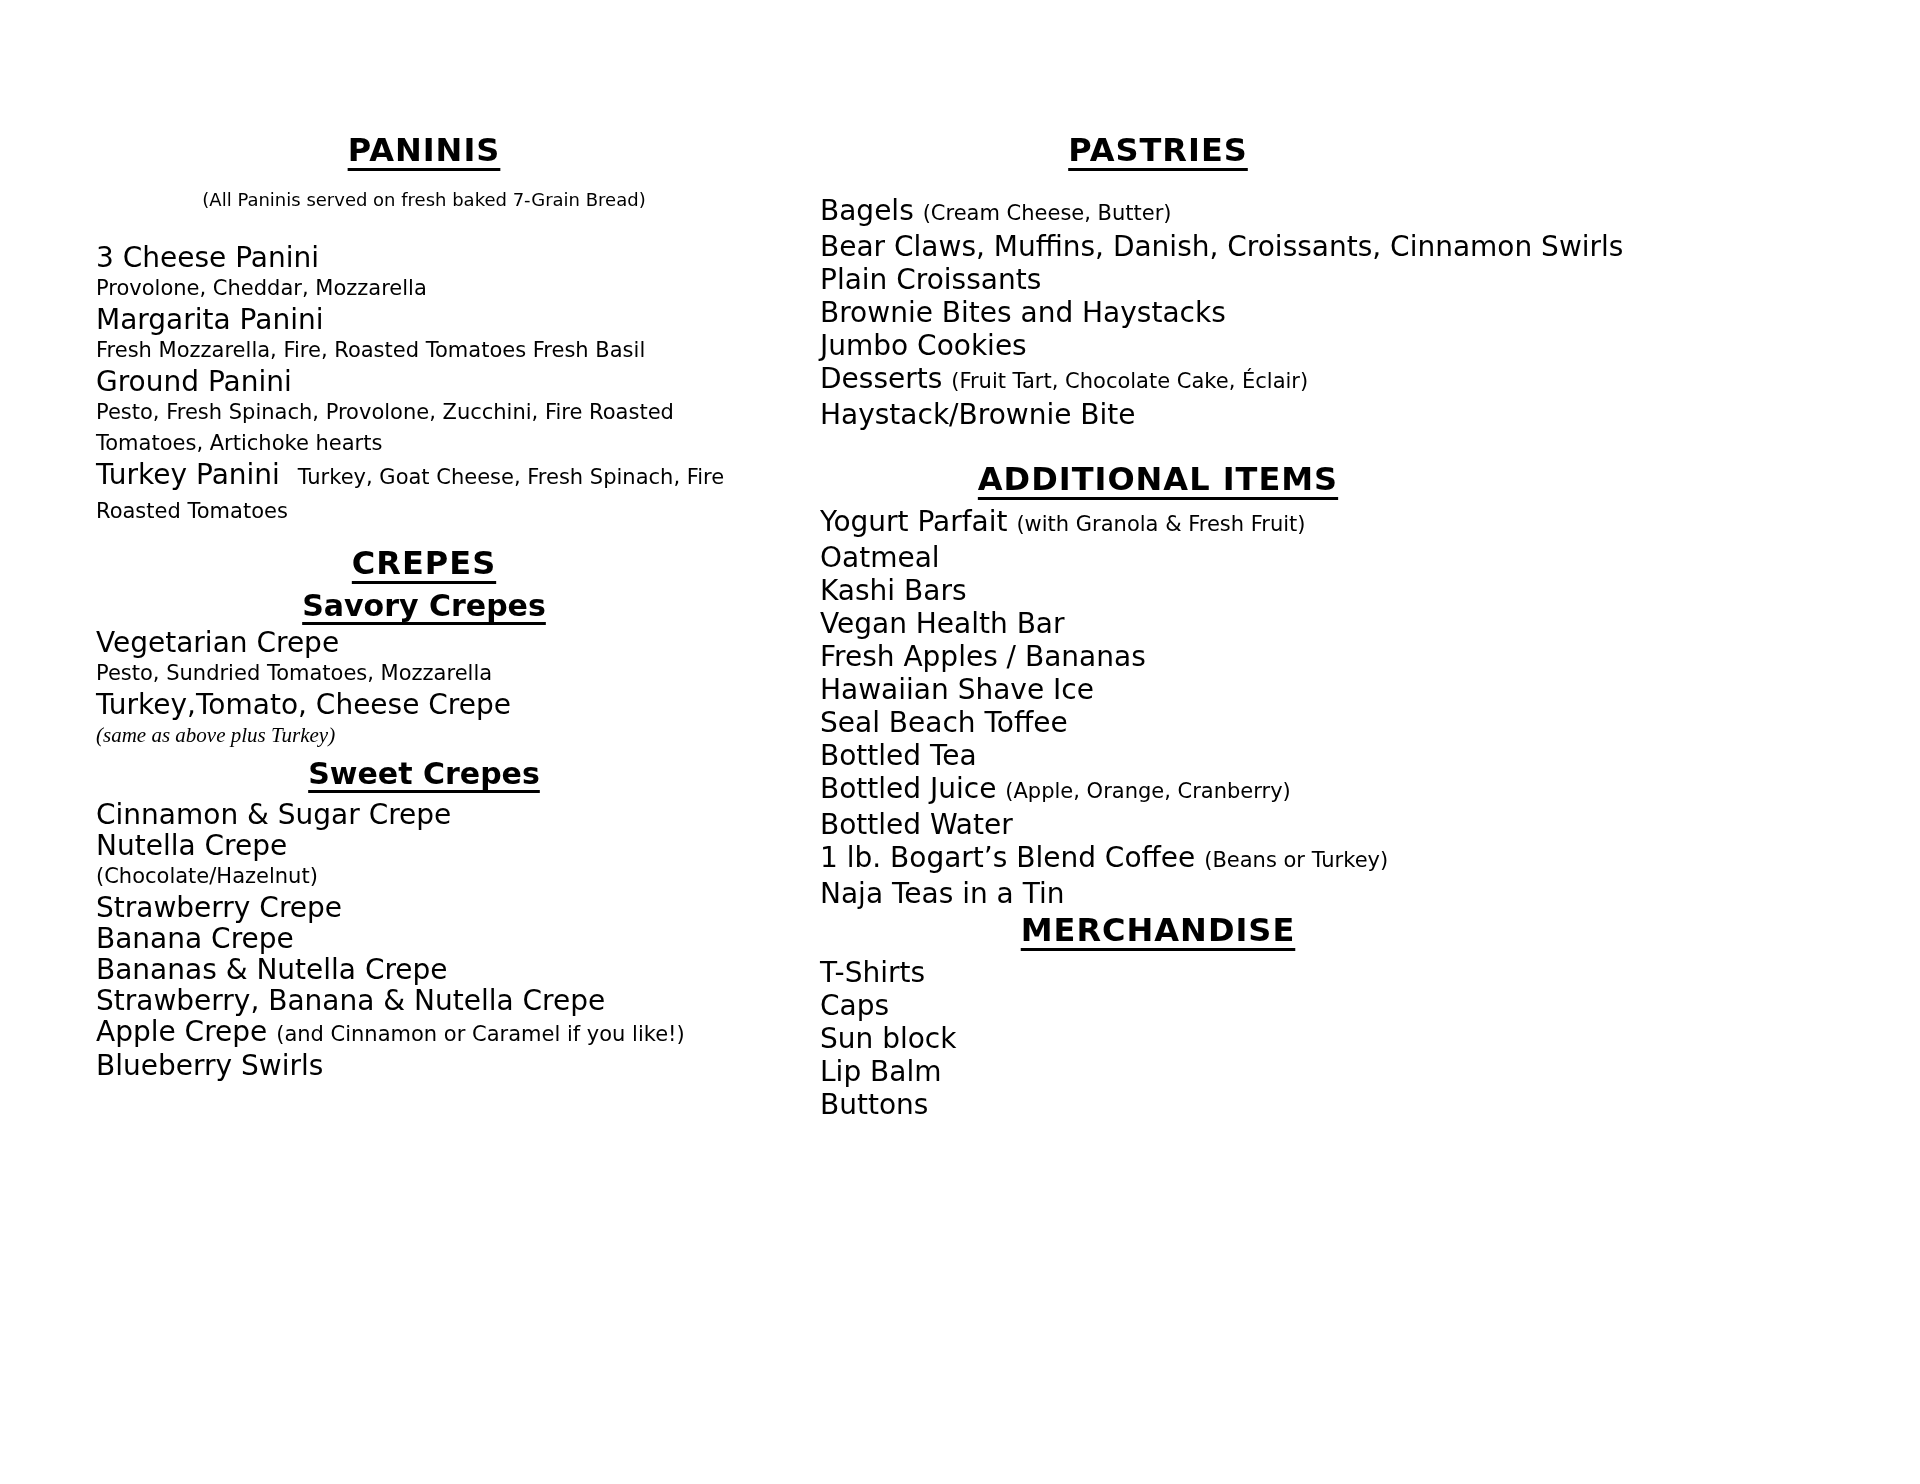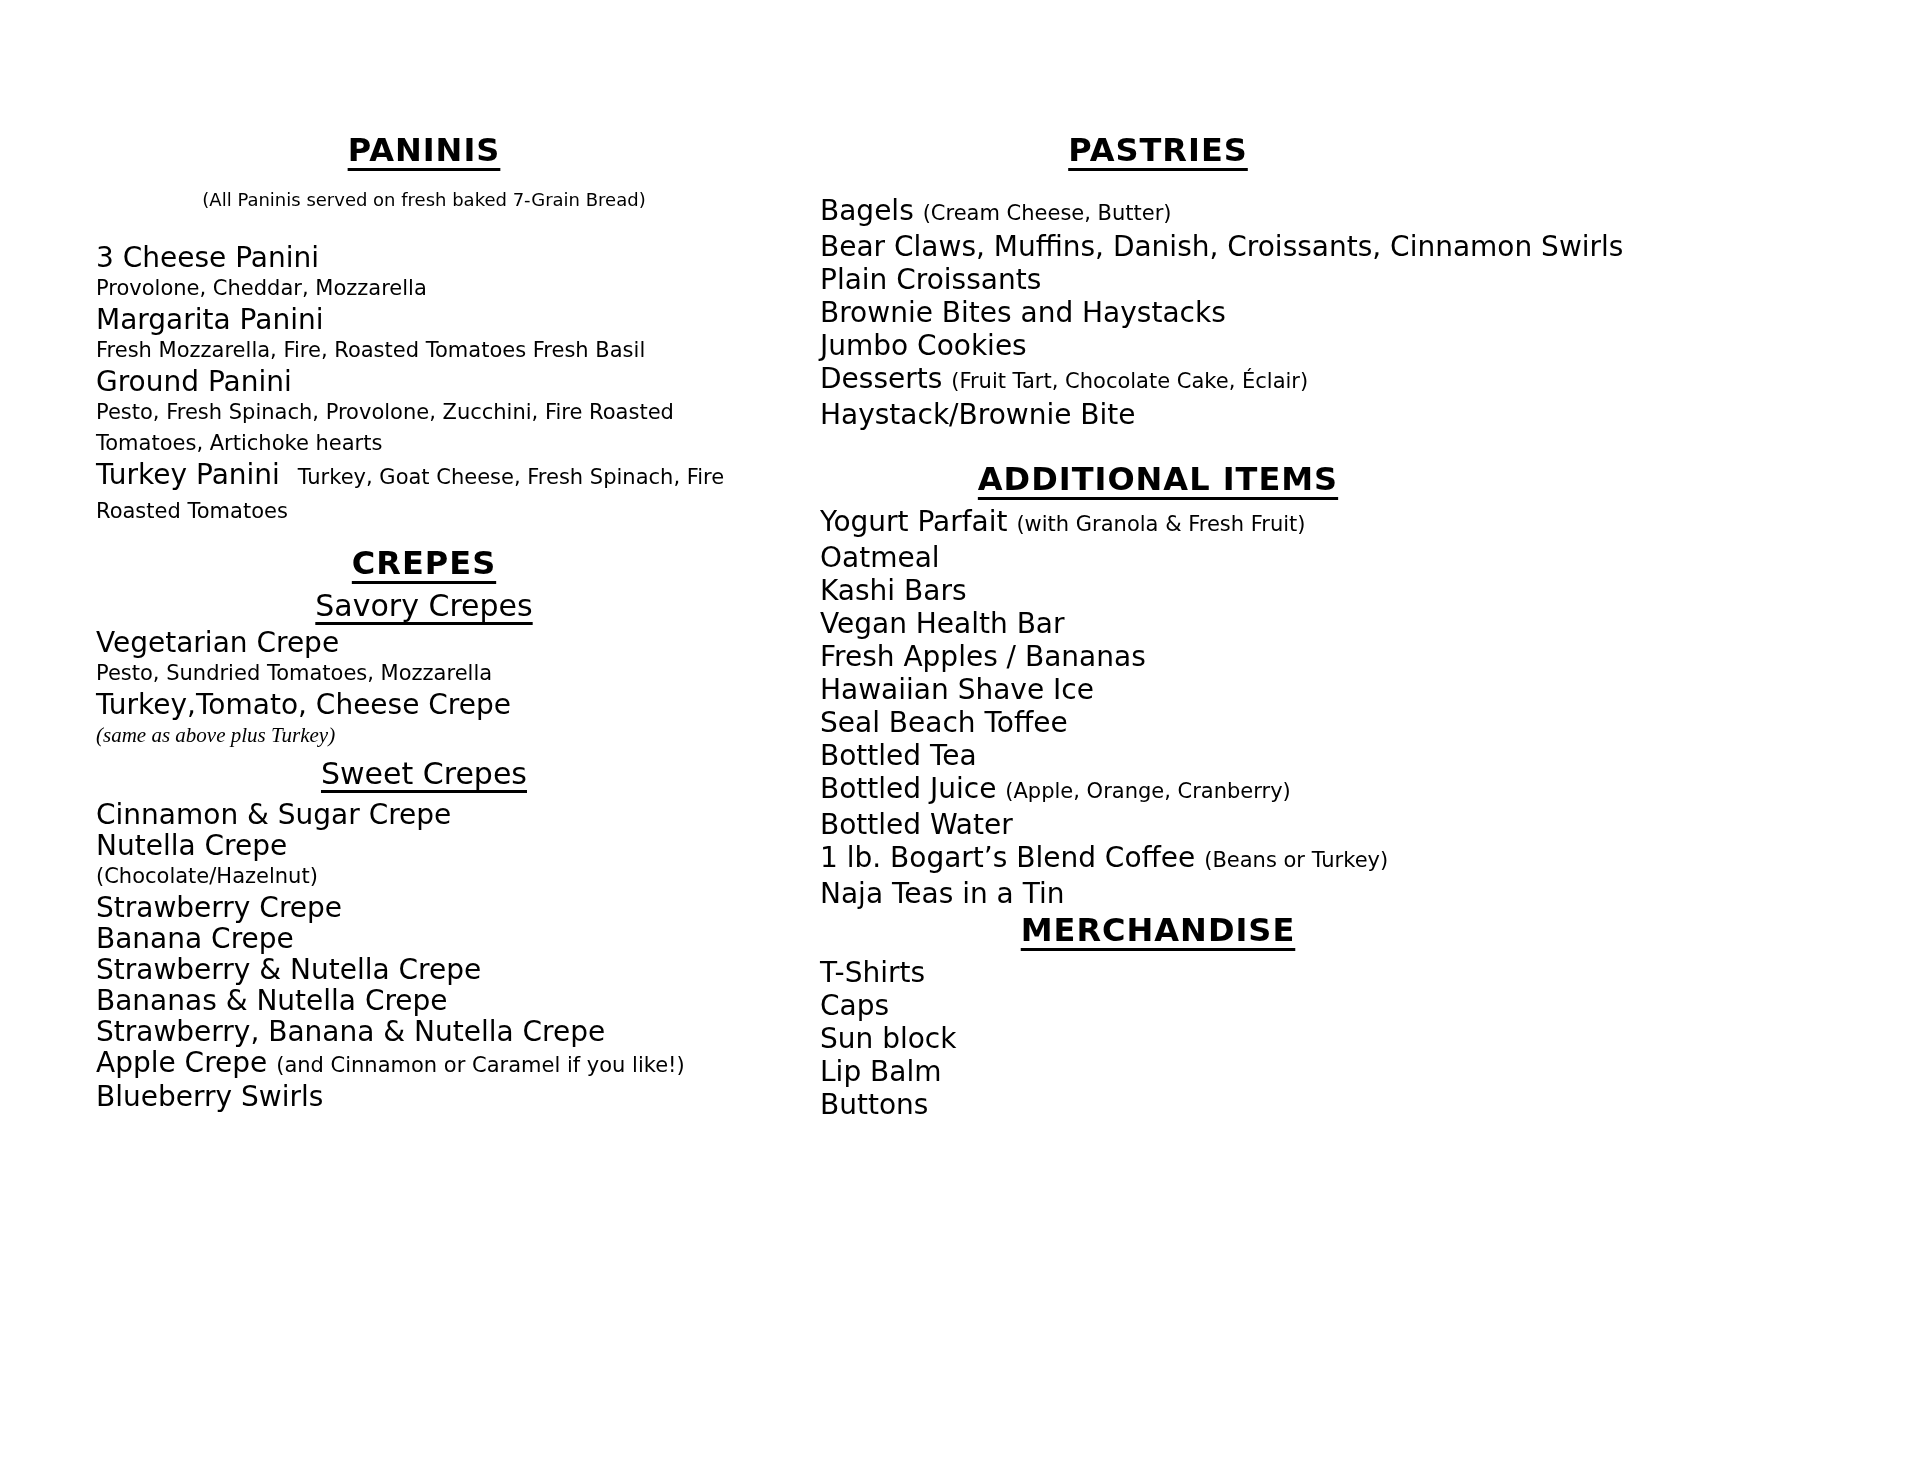--- a/index.html
+++ b/index.html
@@ -16,21 +16,21 @@
   .col-right { left: 820px; width: 676px; }
 
   .sec-title {
     font-size: 32px; line-height: 40px; font-weight: bold;
     text-align: center; letter-spacing: 1px;
     text-decoration: underline;
     text-decoration-thickness: 3px;
     text-underline-offset: 7px;
   }
   .sub-title {
-    font-size: 30px; line-height: 38px; font-weight: normal;
+    font-size: 30px; line-height: 38px; font-weight: bold;
     text-align: center;
     text-decoration: underline;
     text-decoration-thickness: 3px;
     text-underline-offset: 6px;
   }
   .subtitle-line { font-size: 18px; line-height: 36px; text-align: center; }
 
   .line { font-size: 28px; white-space: nowrap; }
   .col-left  .line { line-height: 31px; }
   .col-right .line { line-height: 33px; }
@@ -76,21 +76,20 @@
     <div class="line"><span>Turkey,Tomato, Cheese Crepe</span></div>
     <div class="desc italic wrap">(same as above plus Turkey)</div>
 
     <div class="sub-title sweet-title">Sweet Crepes</div>
 
     <div class="line"><span>Cinnamon &amp; Sugar Crepe</span></div>
     <div class="line"><span>Nutella Crepe</span></div>
     <div class="desc wrap">(Chocolate/Hazelnut)</div>
     <div class="line"><span>Strawberry Crepe</span></div>
     <div class="line"><span>Banana Crepe</span></div>
-    <div class="line"><span>Strawberry &amp; Nutella Crepe</span></div>
     <div class="line"><span>Bananas &amp; Nutella Crepe</span></div>
     <div class="line"><span>Strawberry, Banana &amp; Nutella Crepe</span></div>
     <div class="line"><span>Apple Crepe</span> <span class="note">(and Cinnamon or Caramel if you like!)</span></div>
     <div class="line"><span>Blueberry Swirls</span></div>
 
   </div>
 
   <div class="col col-right">
 
     <div class="sec-title pastries-title">PASTRIES</div>

